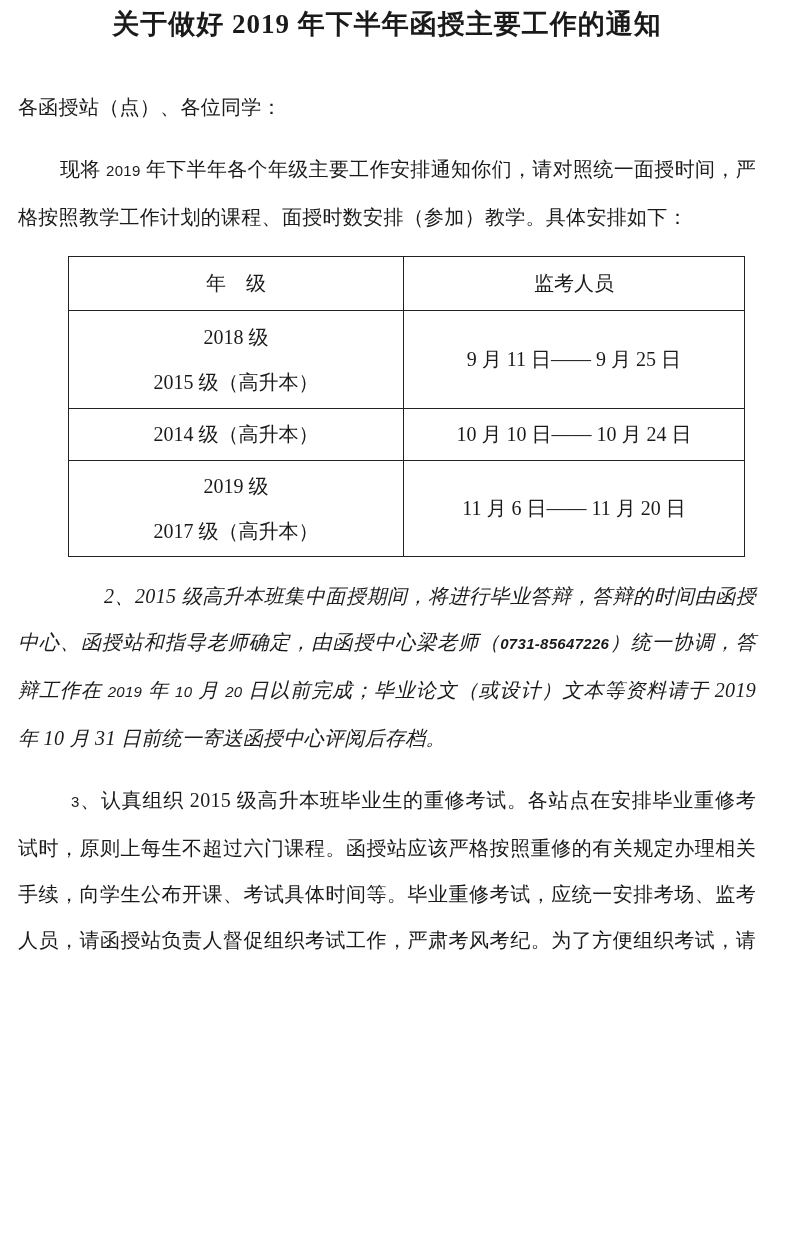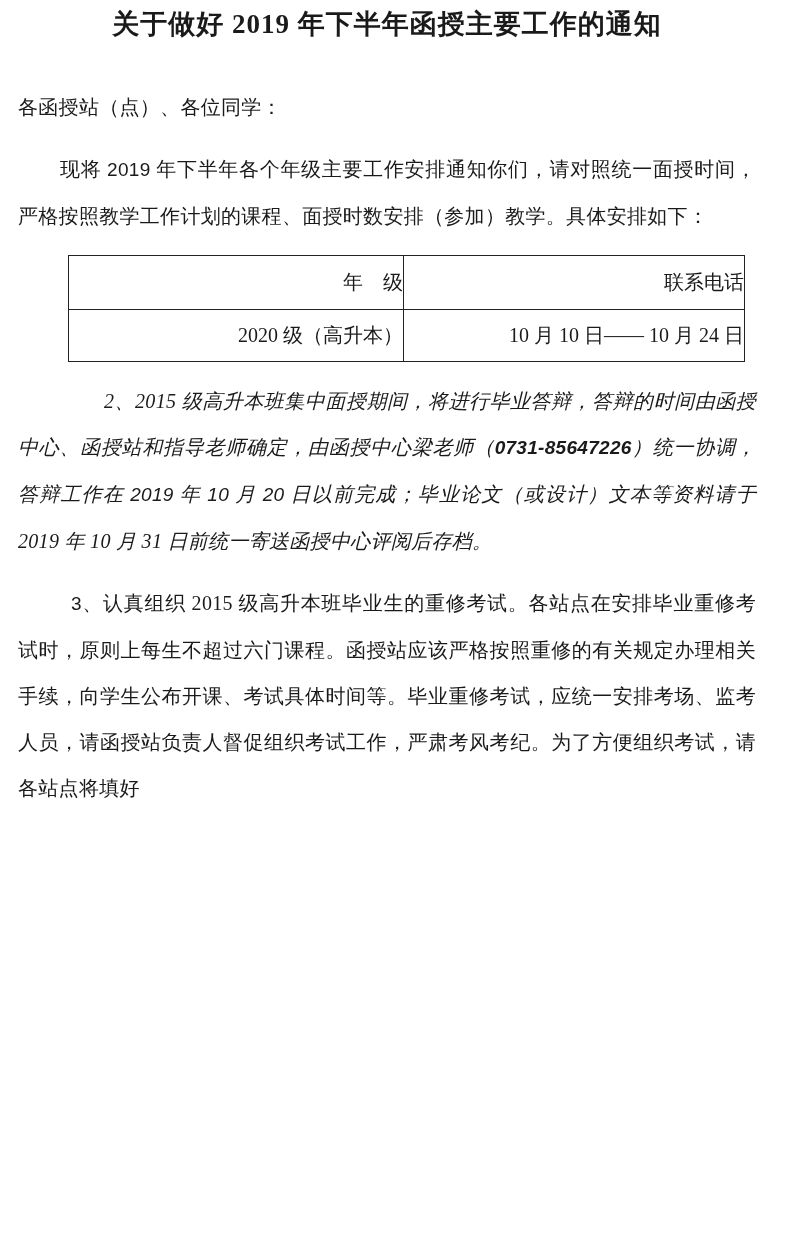--- a/index.html
+++ b/index.html
@@ -23,32 +23,32 @@
     font-size:20px; line-height:46px;
     text-align:justify;
     letter-spacing:0.3px;
   }
   p.mt5 { margin-top:5px; }
   .indent-1 { text-indent:42px; }
   .indent-2 { text-indent:66px; }
   .indent-3 { text-indent:91px; }
   .indent-4 { text-indent:86px;font-style:italic; }
   .indent-5 { text-indent:53px; }
-  .num { font-family:"Liberation Sans","DejaVu Sans",sans-serif; font-size:19px; }
+  .num { font-family:"Liberation Sans","DejaVu Sans",sans-serif; font-size:15px; }
   .bold { font-weight:700; }
   table.schedule {
     border-collapse:collapse;
     margin:4px 0 7px 66px;
     width:676px;
     table-layout:fixed;
   }
   table.schedule th, table.schedule td {
     border:1px solid #222222;
     font-weight:normal;
-    text-align:right;
+    text-align:center;
     vertical-align:middle;
     font-size:20px;
     padding:0;
   }
   .col-grade { width:335px; }
   .col-time  { width:341px; }
   tr.hdr th { height:53px; }
   tr.r1 td { height:97px; }
   tr.r2 td { height:51px; }
   tr.r3 td { height:95px; }
@@ -67,27 +67,41 @@
 
 
   <table class="schedule">
     <colgroup>
       <col class="col-grade">
       <col class="col-time">
     </colgroup>
     <tbody>
       <tr class="hdr">
         <th>年　级</th>
-        <th>联系电话</th>
+        <th>监考人员</th>
+      </tr>
+      <tr class="r1">
+        <td class="grades">
+          <div>2018 级</div>
+          <div>2015 级（高升本）</div>
+        </td>
+        <td>9 月 11 日—— 9 月 25 日</td>
       </tr>
       <tr class="r2">
         <td class="grades">
-          <div>2020 级（高升本）</div>
+          <div>2014 级（高升本）</div>
         </td>
         <td>10 月 10 日—— 10 月 24 日</td>
+      </tr>
+      <tr class="r3">
+        <td class="grades">
+          <div>2019 级</div>
+          <div>2017 级（高升本）</div>
+        </td>
+        <td>11 月 6 日—— 11 月 20 日</td>
       </tr>
     </tbody>
   </table>
 
 
 
 
   <p class="para indent-4"><span class="">2、2015 级高升本班集中面授期间，将进行毕业答辩，答辩的时间由函授中心、函授站和指导老师确定，由函授中心梁老师（</span><span class="num bold">0731-85647226</span><span class="">）统一协调，答辩工作在 </span><span class="num ">2019</span><span class=""> 年 </span><span class="num ">10</span><span class=""> 月 </span><span class="num ">20</span><span class=""> 日以前完成；毕业论文（或设计）文本等资料请于 2019 年 10 月 31 日前统一寄送函授中心评阅后存档。</span></p>
 
   <p class="para indent-5"><span class="num ">3</span><span class="">、认真组织 2015 级高升本班毕业生的重修考试。各站点在安排毕业重修考试时，原则上每生不超过六门课程。函授站应该严格按照重修的有关规定办理相关手续，向学生公布开课、考试具体时间等。毕业重修考试，应统一安排考场、监考人员，请函授站负责人督促组织考试工作，严肃考风考纪。为了方便组织考试，请各站点将填好</span></p>

